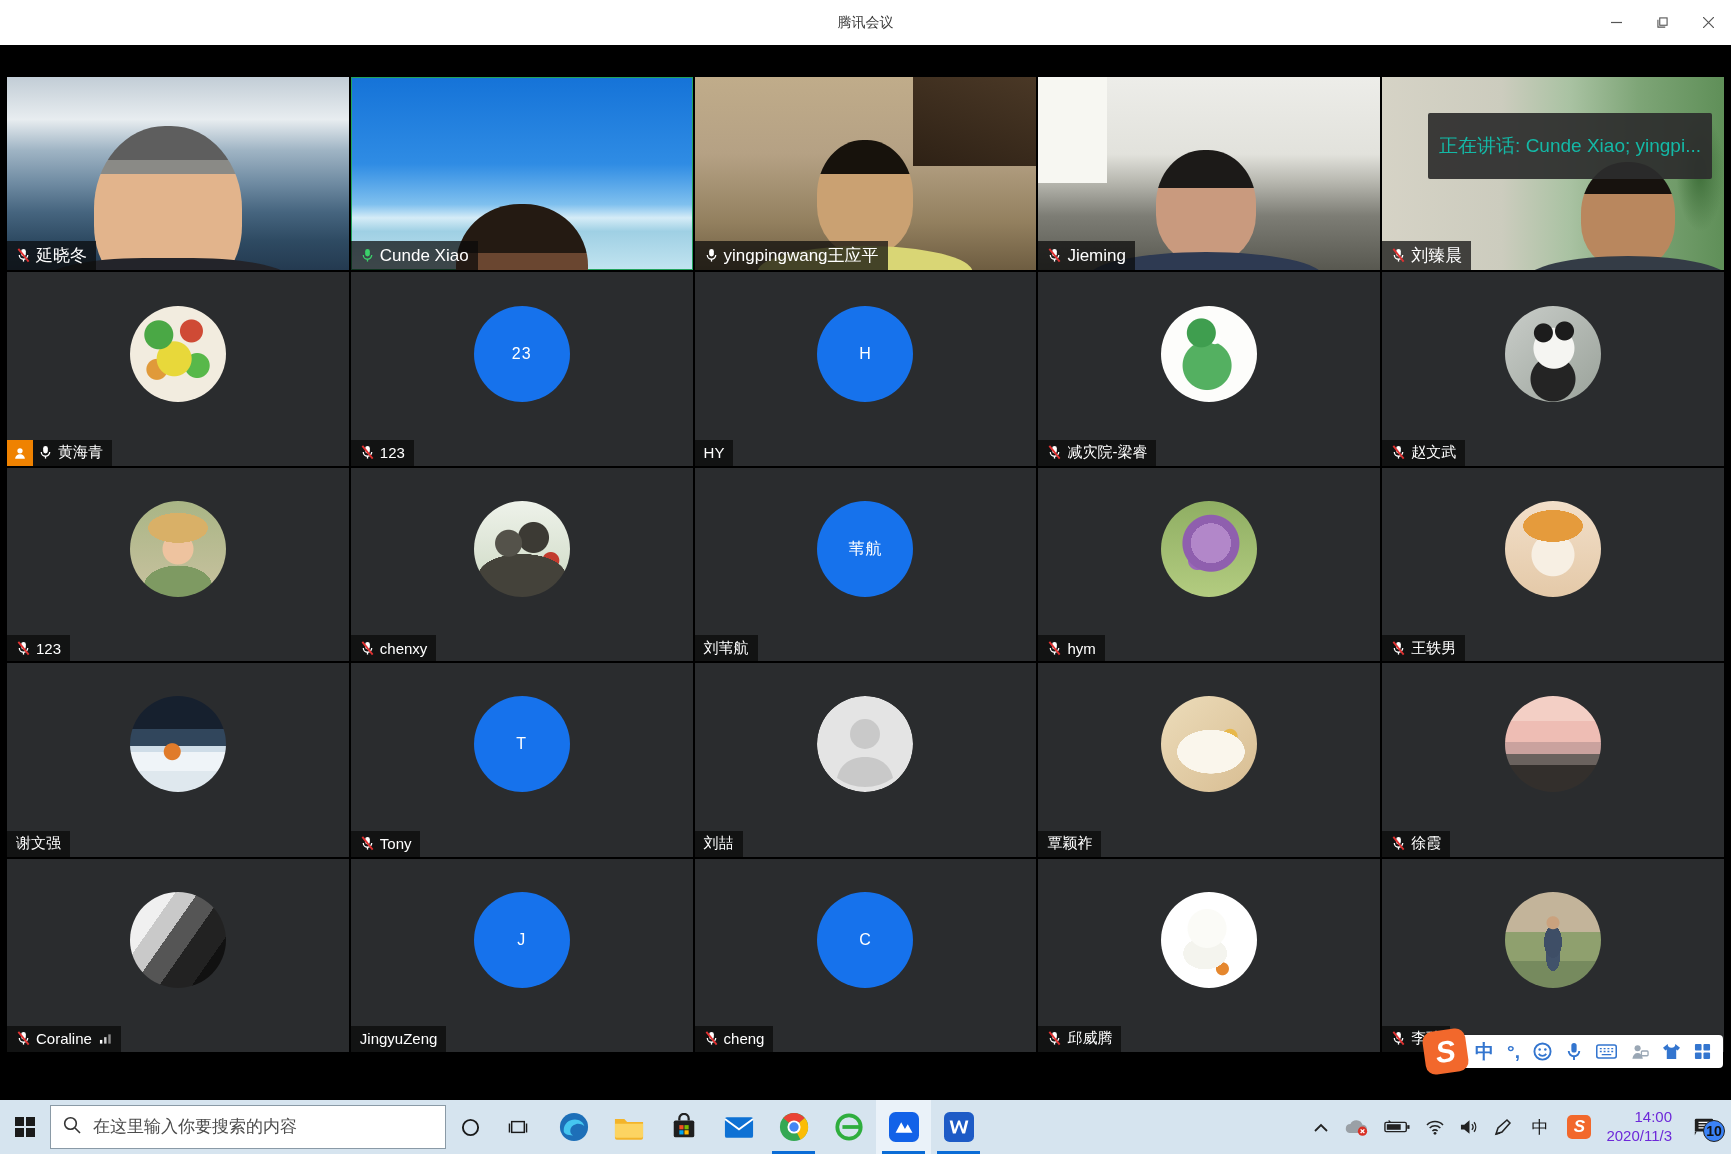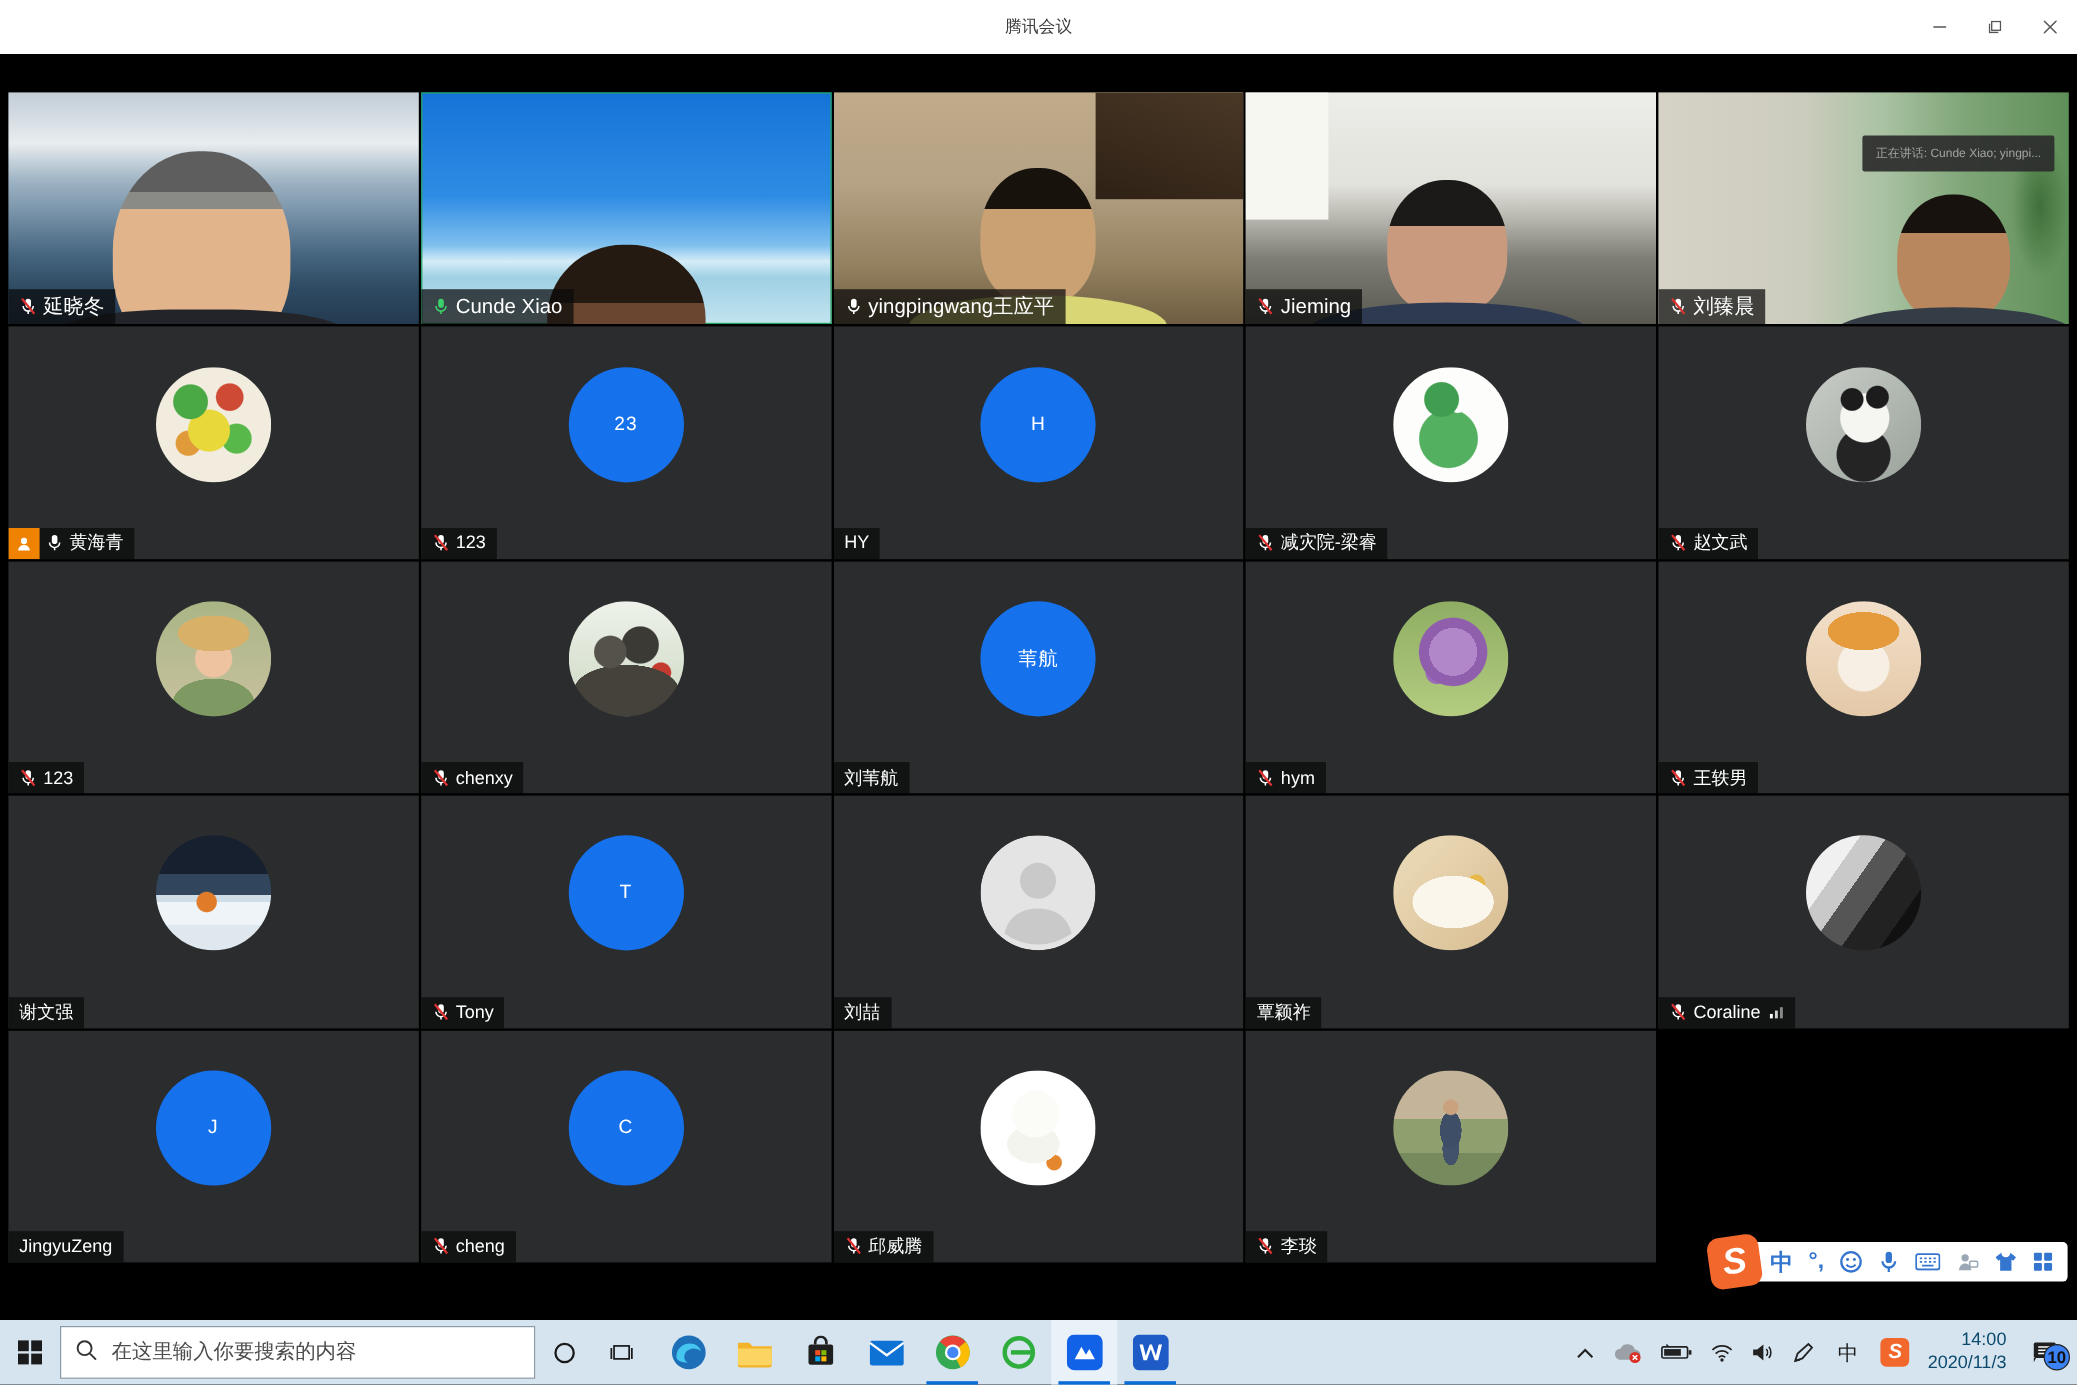--- a/index.html
+++ b/index.html
@@ -102,22 +102,22 @@
   .scene-indoor-warm .shoulders{left:50%;transform:translateX(-50%);bottom:-28px;width:215px;height:52px;background:#d9d675;border-radius:50% 50% 0 0}
   .scene-office-ceiling{background:linear-gradient(180deg,#ededE9 0%,#e2e2dc 40%,#b5b5ad 55%,#7d7d75 72%,#585850 100%)}
   .scene-office-ceiling::before{content:"";position:absolute;top:0;left:0;width:20%;height:55%;background:#f7f7f2}
   .scene-office-ceiling .head{left:49%;transform:translateX(-50%);bottom:8px;width:100px;height:112px;background:linear-gradient(#1c1a18 0 34%,#c99a7e 34%)}
   .scene-office-ceiling .shoulders{left:49%;transform:translateX(-50%);bottom:-32px;width:235px;height:50px;background:#2e3a52;border-radius:50% 50% 0 0}
   .scene-office-green{background:linear-gradient(90deg,#d6d3c6 0%,#ccccbe 35%,#a9c2a2 55%,#7ea577 75%,#5f8f58 100%)}
   .scene-office-green::before{content:"";position:absolute;right:0;top:18%;width:14%;height:62%;background:radial-gradient(#3f6f3a,rgba(0,0,0,0) 70%)}
   .scene-office-green .head{left:72%;transform:translateX(-50%);bottom:2px;width:94px;height:106px;background:linear-gradient(#17120e 0 30%,#b9875e 30%)}
   .scene-office-green .shoulders{left:72%;transform:translateX(-50%);bottom:-34px;width:205px;height:48px;background:#343c46;border-radius:50% 50% 0 0}
 
-  .speak-overlay{position:absolute;top:36px;right:12px;background:rgba(45,45,45,.92);color:#a3a3a3;
-                 font-size:10px;padding:8px 11px;border-radius:2px;white-space:nowrap}
+  .speak-overlay{position:absolute;top:36px;right:12px;background:rgba(45,45,45,.92);color:#14b8a6;
+                 font-size:19px;padding:20px 11px;border-radius:2px;white-space:nowrap}
 
   
   .sogou-bar{position:absolute;right:8px;top:1035px;height:33px;background:#fff;border-radius:4px;
              display:flex;align-items:center;gap:13px;padding:0 12px 0 46px;box-shadow:0 1px 3px rgba(0,0,0,.4);z-index:6}
   .sg-logo{position:absolute;left:-5px;top:-5px;width:43px;height:43px;background:#f2682c;border-radius:10px;
            transform:rotate(-8deg);display:flex;align-items:center;justify-content:center}
   .sg-logo span{color:#fff;font-size:30px;font-weight:bold;font-style:italic}
   .sg-item{display:flex;align-items:center;justify-content:center;color:#3375cf}
   .sg-text{font-size:19px;font-weight:bold}
 
@@ -131,21 +131,21 @@
   .search-box input::placeholder{color:#4c4c4c}
   .tb-btn{width:48px;height:54px;display:flex;align-items:center;justify-content:center}
   .apps{display:flex;height:54px;margin-left:4px}
   .app{position:relative;width:55px;height:54px;display:flex;align-items:center;justify-content:center}
   .app.running::after{content:"";position:absolute;bottom:0;left:6px;right:6px;height:3px;background:#0a6cd6}
   .app.active{background:#eaf2f9}
   .tray{margin-left:auto;display:flex;align-items:center;gap:15px;padding-right:10px;height:54px}
   .tray-ic{display:flex;align-items:center;justify-content:center;color:#2a2a2a}
   .ime-mode{font-size:17px;color:#1a1a1a;border:1px solid rgba(0,0,0,0);padding:2px 3px}
   .sogou-tray{width:24px;height:24px;background:#f2682c;border-radius:5px;color:#fff;display:flex;align-items:center;justify-content:center;font-weight:bold;font-style:italic;font-size:17px}
-  .clock{text-align:right;font-size:15px;color:#0c4a6e;line-height:1.25}
+  .clock{text-align:right;font-size:15px;color:#6d28d9;line-height:1.25}
   .notif{position:relative;width:34px;height:30px;display:flex;align-items:center;justify-content:center}
   .notif .badge{position:absolute;right:-4px;bottom:0;background:#3b82f6;border:1px solid #222;border-radius:50%;
                 min-width:20px;height:20px;display:flex;align-items:center;justify-content:center;font-size:14px;font-weight:bold;color:#111}
 </style>
 </head>
 <body>
 
 <div class="titlebar">
   <span class="title">腾讯会议</span>
   <div class="win-controls">
@@ -416,20 +416,34 @@
           <path d="M20 82c3-14 14-21 28-21s25 7 28 21a48 48 0 0 1-56 0z" fill="#c9c9c9"></path>
         </svg></div>
     <div class="label">
         <span>刘喆</span>
       </div>
   </div>
     <div class="tile">
       <div class="avatar art-cat-lying"></div>
     <div class="label">
         <span>覃颖祚</span>
+      </div>
+  </div>
+    <div class="tile">
+      <div class="avatar art-sunset"></div>
+    <div class="label">
+        <span class="mic">
+          <svg viewBox="0 0 16 16" width="15" height="15">
+            <rect x="5.5" y="1" width="5" height="8" rx="2.5" fill="#fff"></rect>
+            <path d="M3.5 7.5a4.5 4.5 0 0 0 9 0" fill="none" stroke="#fff" stroke-width="1.4"></path>
+            <line x1="8" y1="12" x2="8" y2="14.5" stroke="#fff" stroke-width="1.4"></line>
+            <line x1="2.5" y1="1" x2="13.5" y2="14.5" stroke="#e03131" stroke-width="2"></line>
+          </svg>
+        </span>
+        <span>徐霞</span>
       </div>
   </div>
     <div class="tile">
       <div class="avatar art-bw-photo"></div>
     <div class="label">
         <span class="mic">
           <svg viewBox="0 0 16 16" width="15" height="15">
             <rect x="5.5" y="1" width="5" height="8" rx="2.5" fill="#fff"></rect>
             <path d="M3.5 7.5a4.5 4.5 0 0 0 9 0" fill="none" stroke="#fff" stroke-width="1.4"></path>
             <line x1="8" y1="12" x2="8" y2="14.5" stroke="#fff" stroke-width="1.4"></line>

